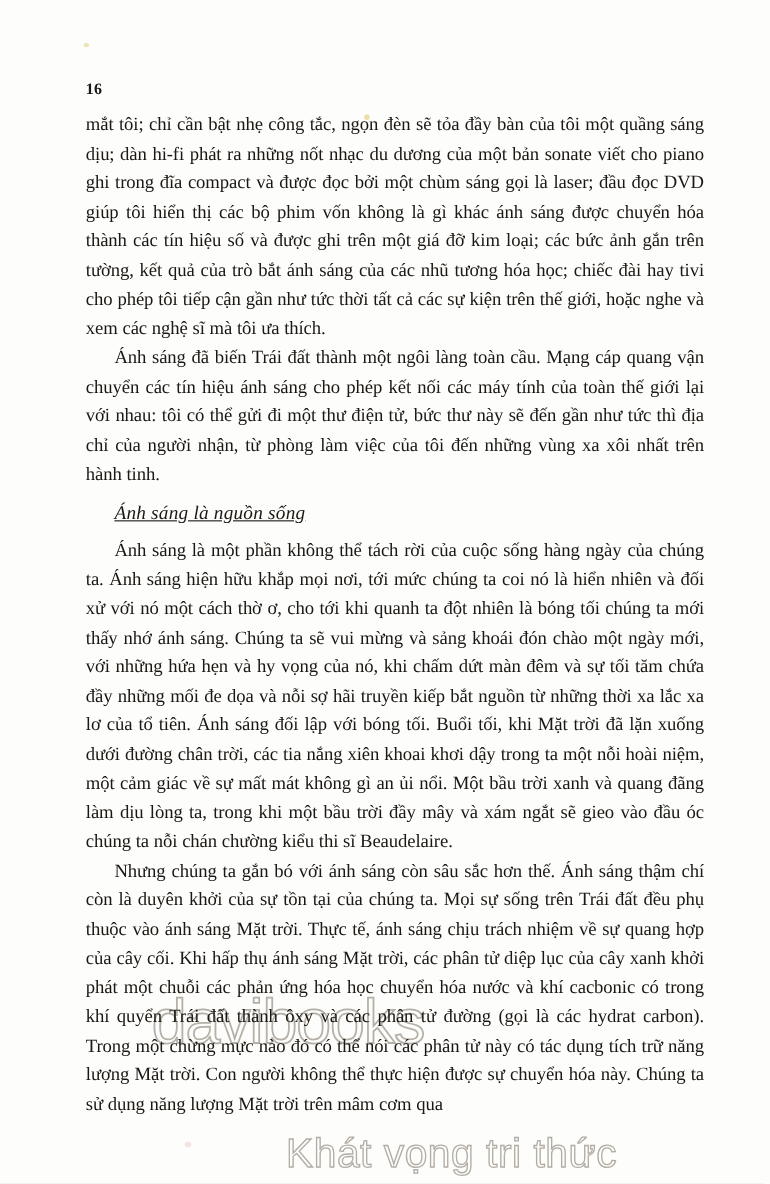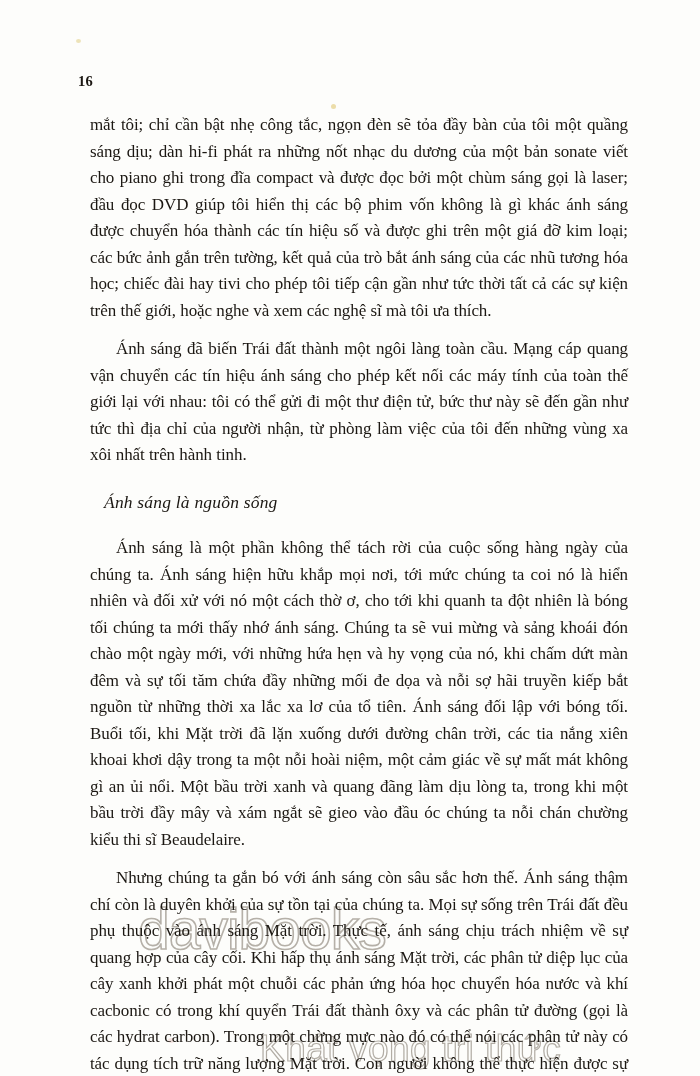--- a/index.html
+++ b/index.html
@@ -39,38 +39,39 @@
     white-space: nowrap;
   }
   .body-text {
     position: absolute;
     top: 100px;
     left: 78px;
     width: 562px;
     z-index: 2;
   }
   .body-text p {
-    margin: 12px;
+    margin: 0;
     font-size: 17px;
     line-height: 26.5px;
     text-align: justify;
     letter-spacing: -0.1px;
     word-spacing: 0.2px;
   }
   .body-text p.indent {
     text-indent: 26px;
   }
   .section-heading {
     margin: 0;
     padding: 8px 0 8px 26px;
     font-size: 17.5px;
     font-weight: 400;
     font-style: italic;
     line-height: 26.5px;
     letter-spacing: 0.2px;
+    text-decoration: underline;
   }
   .watermark-brand {
     position: absolute;
     left: 138px;
     top: 896px;
     z-index: 1;
     font-family: Liberation Sans, sans-serif;
     font-size: 57px;
     font-weight: 400;
     letter-spacing: -1px;

